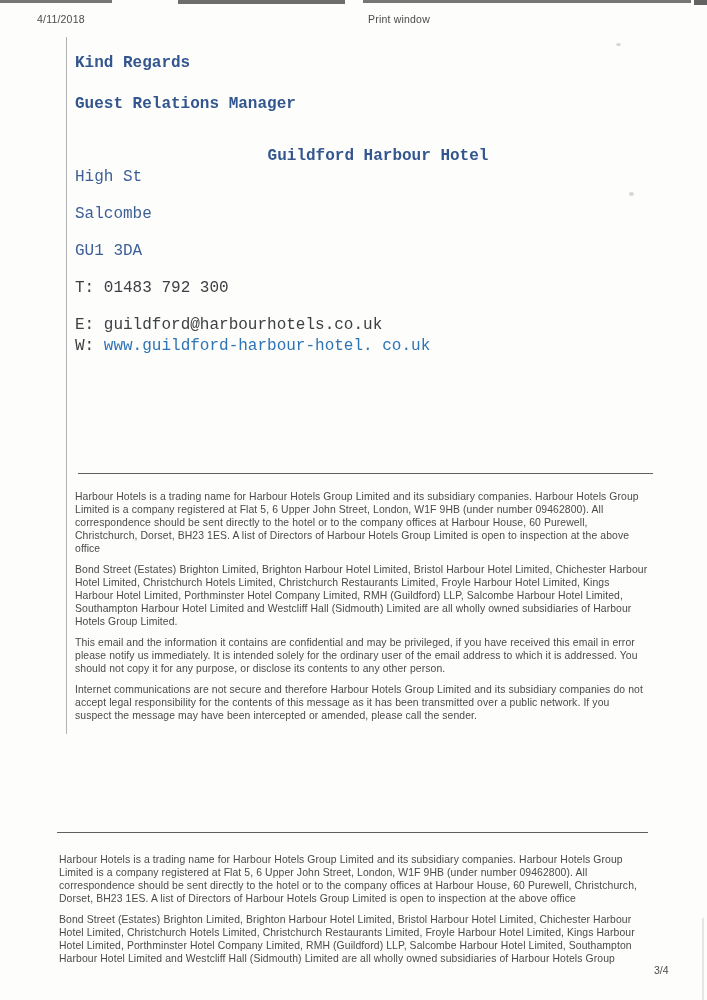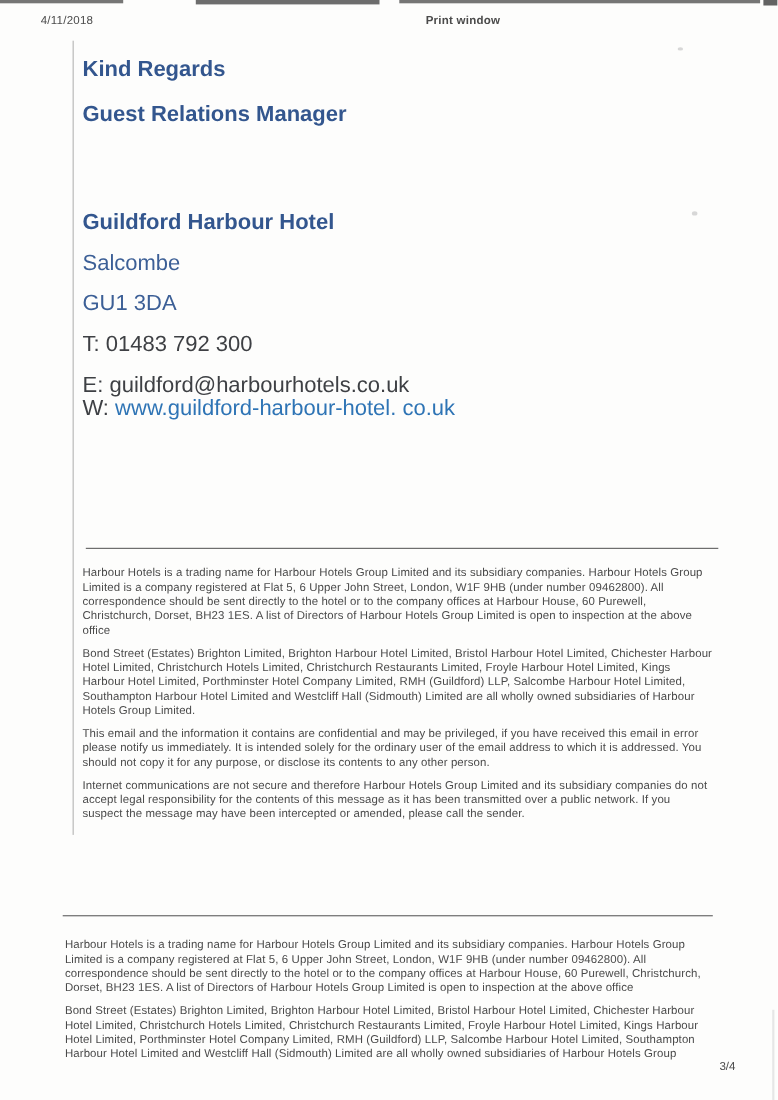--- a/index.html
+++ b/index.html
@@ -17,35 +17,35 @@
   .s3{left:363px;width:328px;}
   .s4{left:694px;width:13px;height:5px;opacity:.85;}
   .speck{position:absolute;background:#d7d7d7;border-radius:50%;}
   .sp1{left:616px;top:43px;width:5px;height:3px;}
   .sp2{left:629px;top:192px;width:5px;height:4px;}
   .edge-smudge{position:absolute;right:3px;top:918px;width:2px;height:82px;background:#e6e6e6;}
 
   
   .hdr{position:absolute;top:13px;font-size:10.5px;color:#4b4b4b;letter-spacing:.2px;}
   .hdr-date{left:37px;}
-  .hdr-title{left:387px;font-weight:bold;}
+  .hdr-title{left:368px;}
 
   
   .quote{
     position:absolute;top:37px;left:66px;width:606px;
     border-left:1px solid #b3b3b3;
     padding:0 0 4px 8px;
   }
-  .sig{margin:0;font-size:20px;line-height:21px;}
+  .sig{margin:0;font-size:16px;line-height:21px;font-family:Liberation Mono, monospace;}
   .sig.bold{font-weight:bold;color:#33568e;}
   .sig.addr{color:#3c5f96;}
   .sig.dark{color:#3e4044;}
   .mt16{margin-top:16px;}
   .mt20{margin-top:20px;}
-  .mt53{margin-top:77px;}
+  .mt53{margin-top:31px;text-align:center;}
   .link{color:#2e74b5;text-decoration:none;}
 
   .rule{height:1px;background:#5f5f5f;border:0;}
   .rule1{margin:116px 0 0 3px;width:575px;}
   .rule2{position:absolute;top:832px;left:57px;width:591px;}
 
   .disc{
     margin:0 0 8px 0;
     font-size:10.4px;line-height:13px;color:#4a4a4a;
     white-space:pre-line;letter-spacing:.1px;
@@ -69,20 +69,21 @@
   <div class="edge-smudge"></div>
 
   <div class="hdr hdr-date">4/11/2018</div>
   <div class="hdr hdr-title">Print window</div>
 
   <div class="quote">
     <p class="sig bold mt16">Kind Regards</p>
     <p class="sig bold mt20">Guest Relations Manager</p>
 
     <p class="sig bold mt53">Guildford Harbour Hotel</p>
+    <p class="sig addr">High St</p>
     <p class="sig addr mt16">Salcombe</p>
     <p class="sig addr mt16">GU1 3DA</p>
 
     <p class="sig dark mt16"><span>T:</span> <span>01483 792 300</span></p>
 
     <p class="sig dark mt16"><span>E:</span> <span>guildford@harbourhotels.co.uk</span></p>
     <p class="sig dark"><span>W:</span> <a href="#" class="link">www.guildford-harbour-hotel. co.uk</a></p>
 
     <div class="rule rule1"></div>
 

